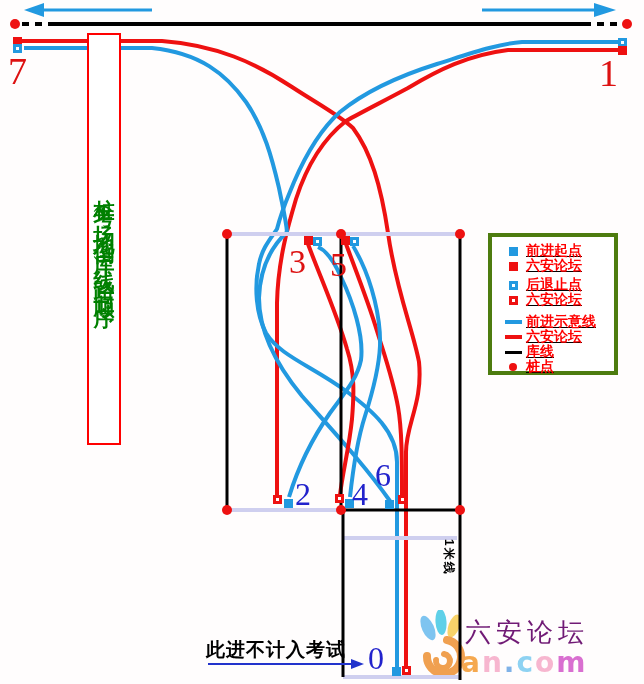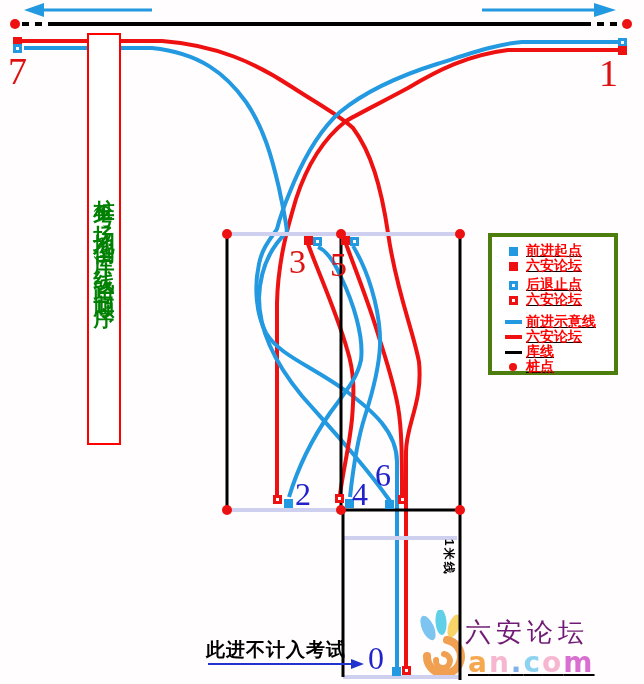--- a/index.html
+++ b/index.html
@@ -9,23 +9,22 @@
   }
   .stage svg{position:absolute;left:0;top:0;z-index:2;}
 
   
   .watermark{position:absolute;left:414px;top:610px;z-index:1;}
   .wm-name{
     position:absolute;left:51px;top:5px;width:130px;
     font-size:26px;font-weight:normal;letter-spacing:5px;color:#701a75;white-space:nowrap;
   }
   .wm-domain{
-    position:absolute;left:54px;top:36px;font-size:28px;font-weight:bold;letter-spacing:2px;white-space:nowrap;
+    position:absolute;left:47px;top:36px;font-size:28px;font-weight:bold;letter-spacing:2px;white-space:nowrap;
     font-family:"DejaVu Sans",sans-serif;
-    text-decoration:underline;
   }
   .wm-c0{color:#f5a84f}.wm-c1{color:#f7b6cf}.wm-c2{color:#7fb2e8}
   .wm-c3{color:#8ed2f2}.wm-c4{color:#f7b6cf}.wm-c5{color:#d96fd0}
   .wm-logo{position:absolute;left:0;top:8px;width:58px;height:66px;}
 
   
   .title-box{
     position:absolute;left:87px;top:33px;width:34px;height:412px;z-index:3;
     background:#ffffff;border:2px solid #ff0000;box-sizing:border-box;
     display:flex;align-items:center;justify-content:center;

